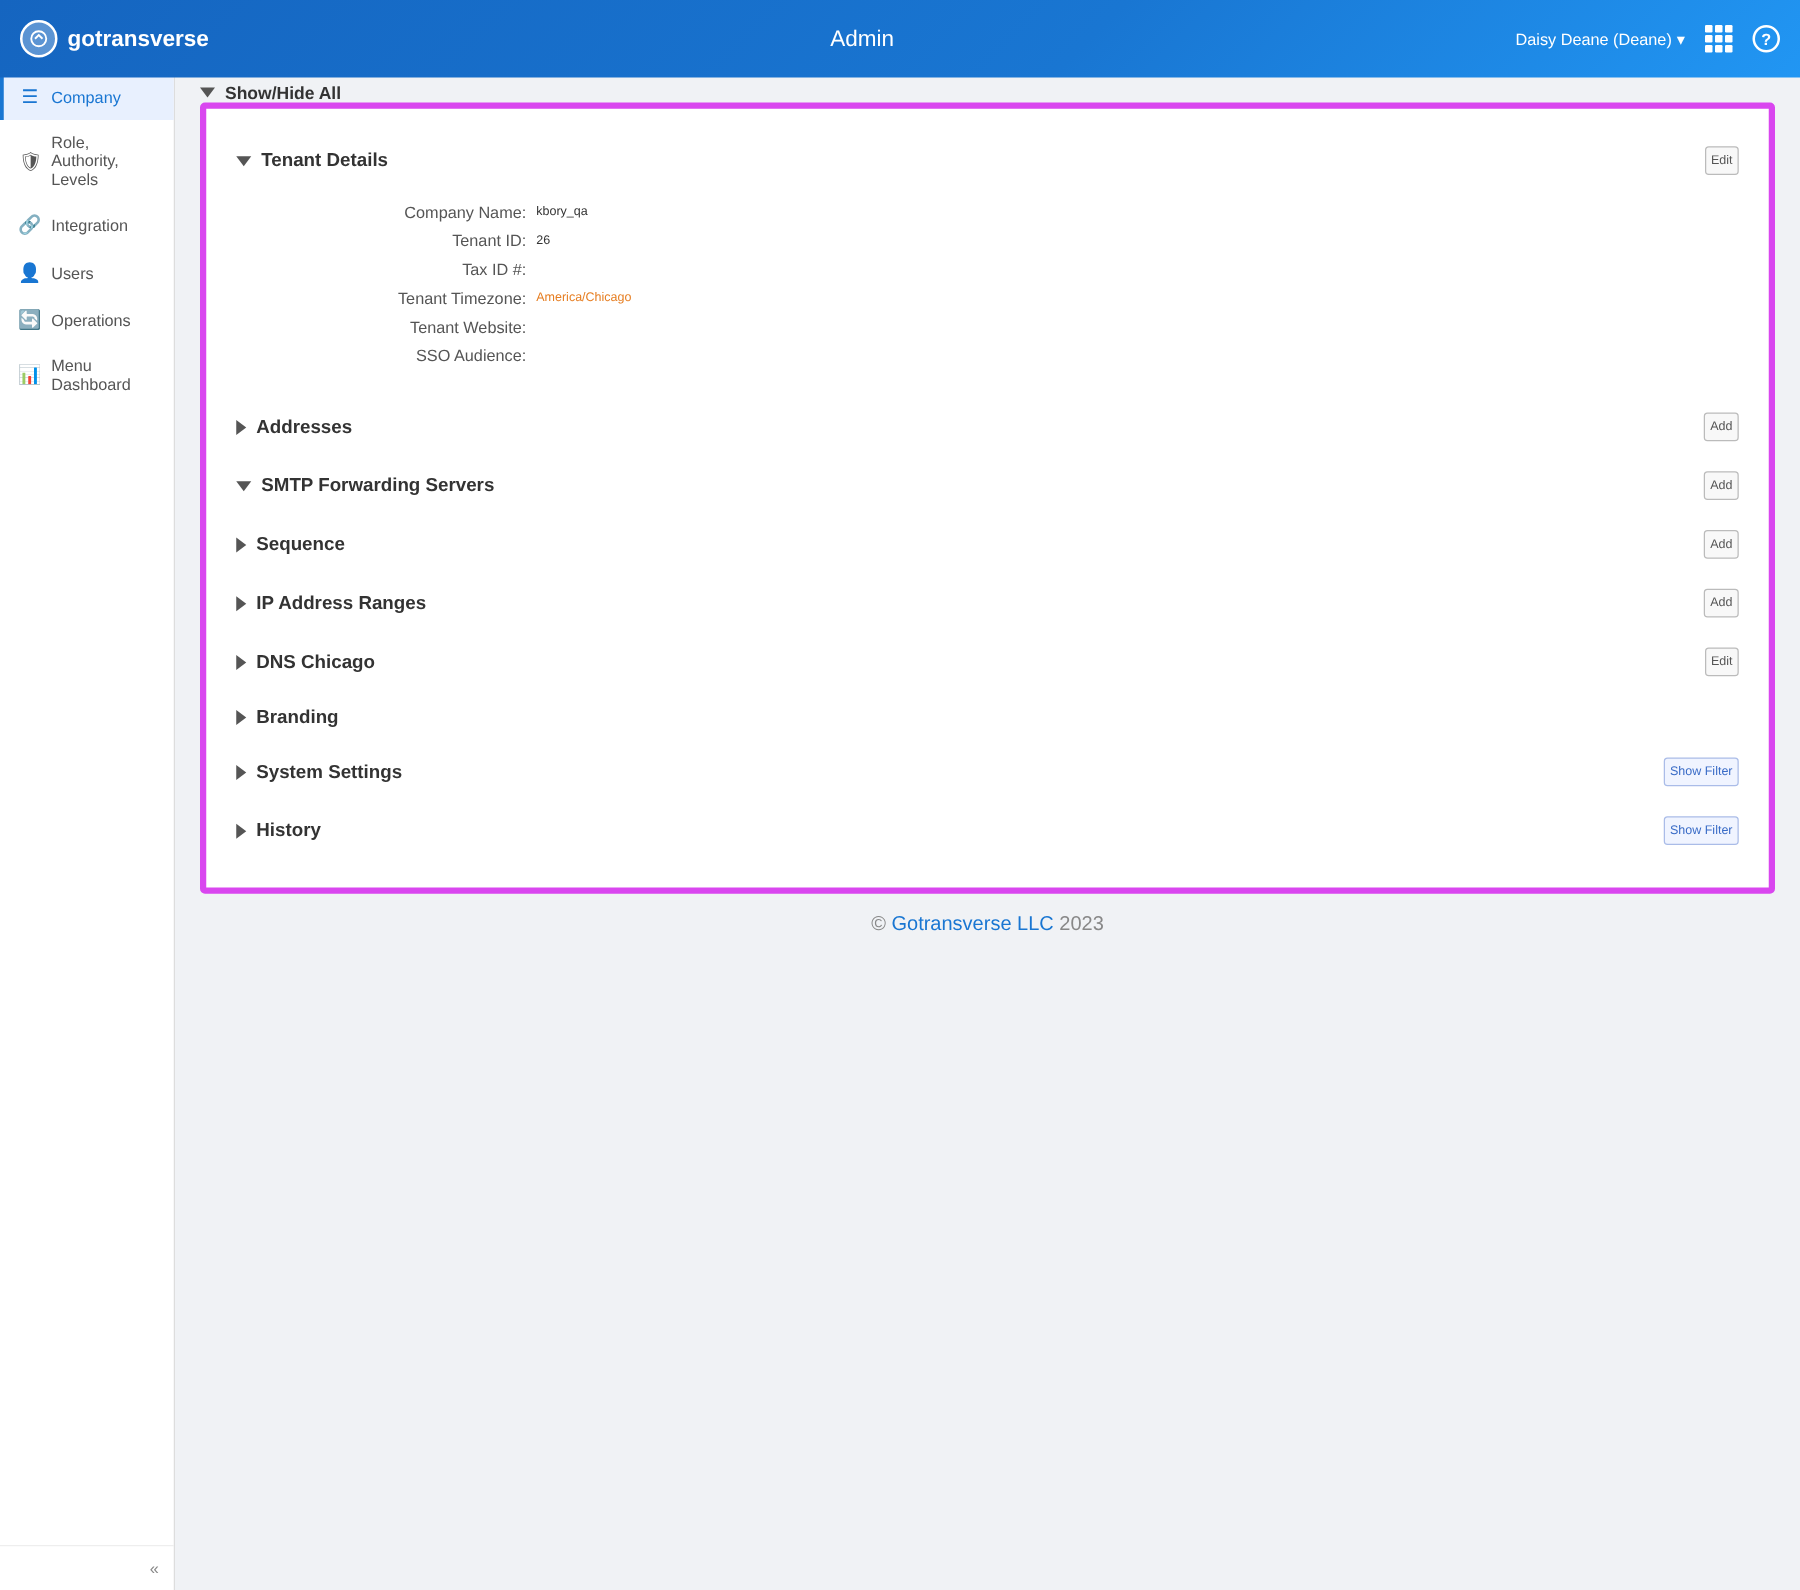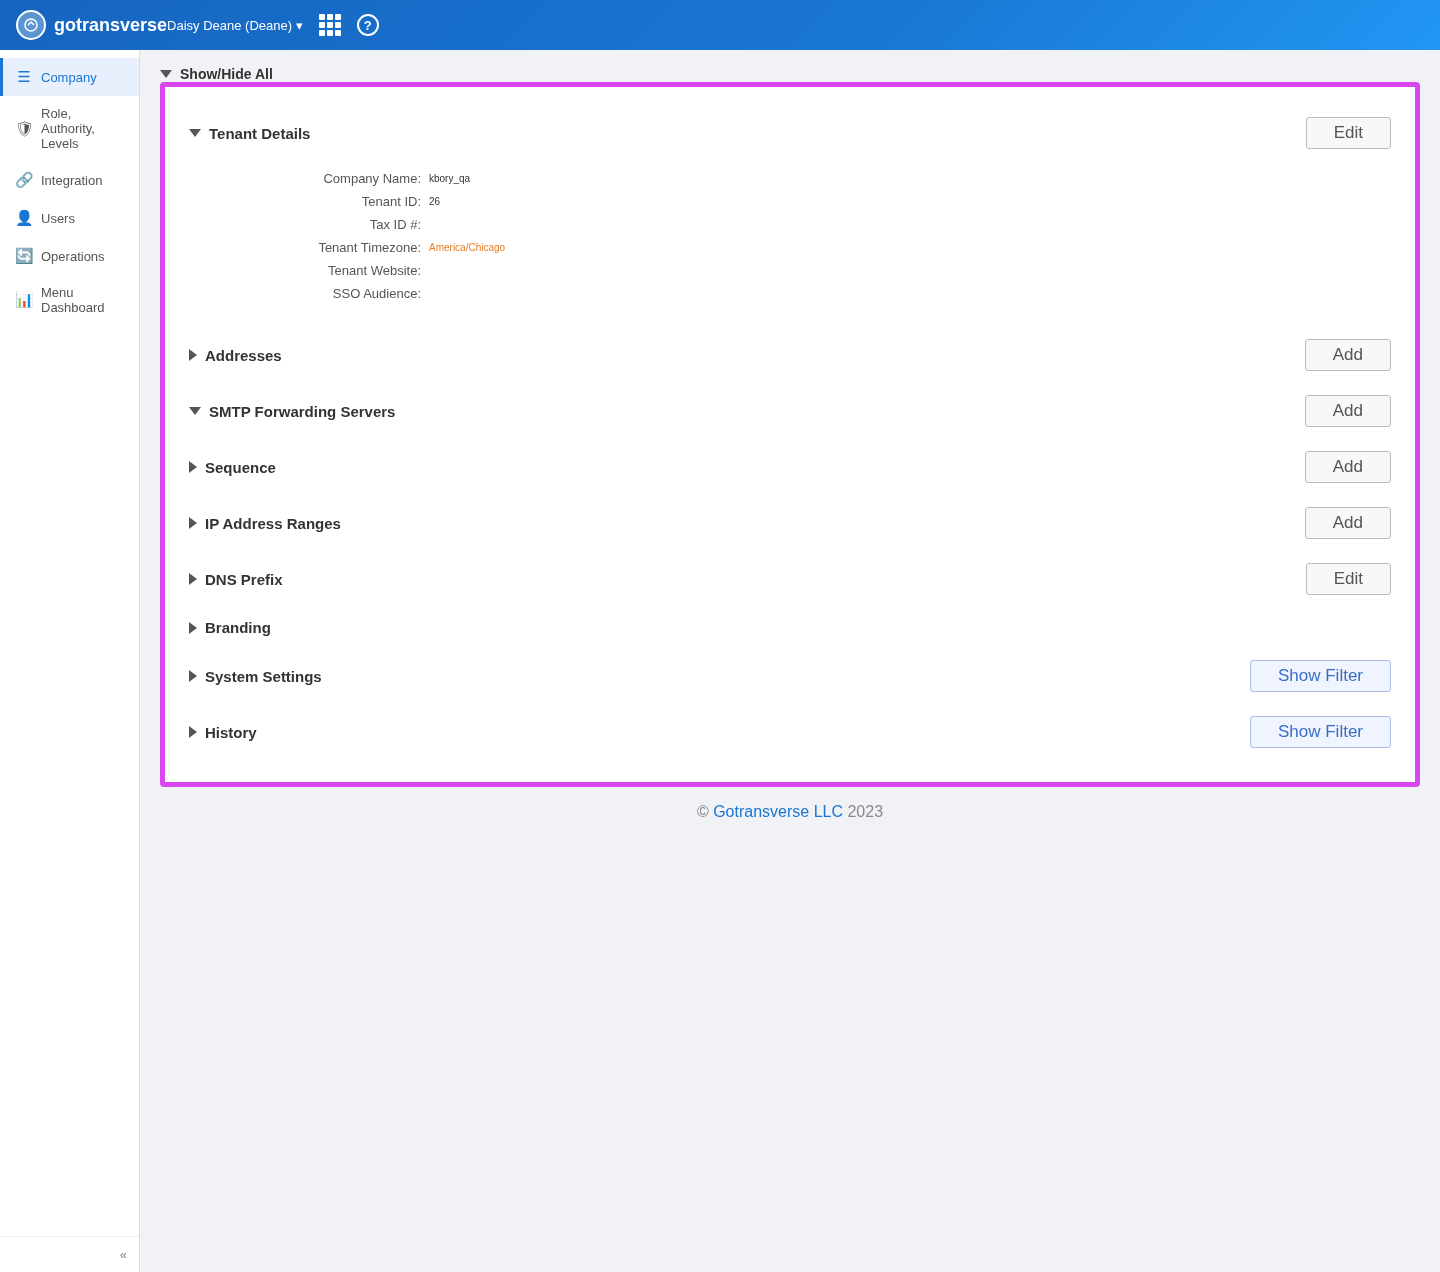--- a/index.html
+++ b/index.html
@@ -1,21 +1,21 @@
 <!DOCTYPE html>
 <html><head>
   <meta charset="utf-8">
   <style>
     * { box-sizing: border-box; margin: 0; padding: 0; }
     body { font-family: Arial, sans-serif; font-size: 14px; background: #f0f2f5; }
 
     
     .header {
       background: linear-gradient(135deg, #1565c0 0%, #1976d2 60%, #2196f3 100%);
-      height: 50px;
+      height: 62px;
       display: flex;
       align-items: center;
       padding: 16px 16px;
       color: white;
       position: fixed;
       top: 0; left: 0; right: 0;
       z-index: 100;
     }
     .header-logo {
       display: flex;
@@ -203,22 +203,22 @@
       color: #333;
       font-size: 10px;
     }
     .field-value.link {
       color: #e67e22;
       cursor: pointer;
     }
 
     
     .btn {
-      padding: 5px 27px;
-      font-size: 17px;
+      padding: 5px 4px;
+      font-size: 10px;
       border: 1px solid #bbb;
       border-radius: 3px;
       background: #f8f8f8;
       color: #555;
       cursor: pointer;
     }
     .btn-primary {
       background: #f0f4ff;
       border-color: #aabce8;
       color: #3a6cc7;
@@ -242,20 +242,21 @@
 <header class="header">
   <div class="header-logo">
     <div class="logo-circle">
       <svg width="16" height="16" viewBox="0 0 16 16" fill="white">
         <circle cx="8" cy="8" r="6" stroke="white" stroke-width="1.5" fill="none"></circle>
         <path d="M5 8 L8 5 L11 8" stroke="white" stroke-width="1.5" fill="none"></path>
       </svg>
     </div>
     <span>gotransverse</span>
   </div>
+  <div class="header-title">Admin</div>
   <div class="header-right">
     <div class="header-user">
       <span>Daisy Deane (Deane)</span>
       <span>▾</span>
     </div>
     <div class="header-grid-icon">
       <span></span>
         <span></span>
         <span></span>
       <span></span>
@@ -385,21 +386,21 @@
             <span class="section-title">IP Address Ranges</span>
           </div>
           <button class="btn">Add</button>
         </div>
       </div>
 
       <div class="section">
         <div class="section-header">
           <div class="section-title-row">
             <div class="triangle-right"></div>
-            <span class="section-title">DNS Prefix</span>
+            <span class="section-title">DNS Chicago</span>
           </div>
           <button class="btn">Edit</button>
         </div>
       </div>
 
       <div class="section">
         <div class="section-header">
           <div class="section-title-row">
             <div class="triangle-right"></div>
             <span class="section-title">Branding</span>

